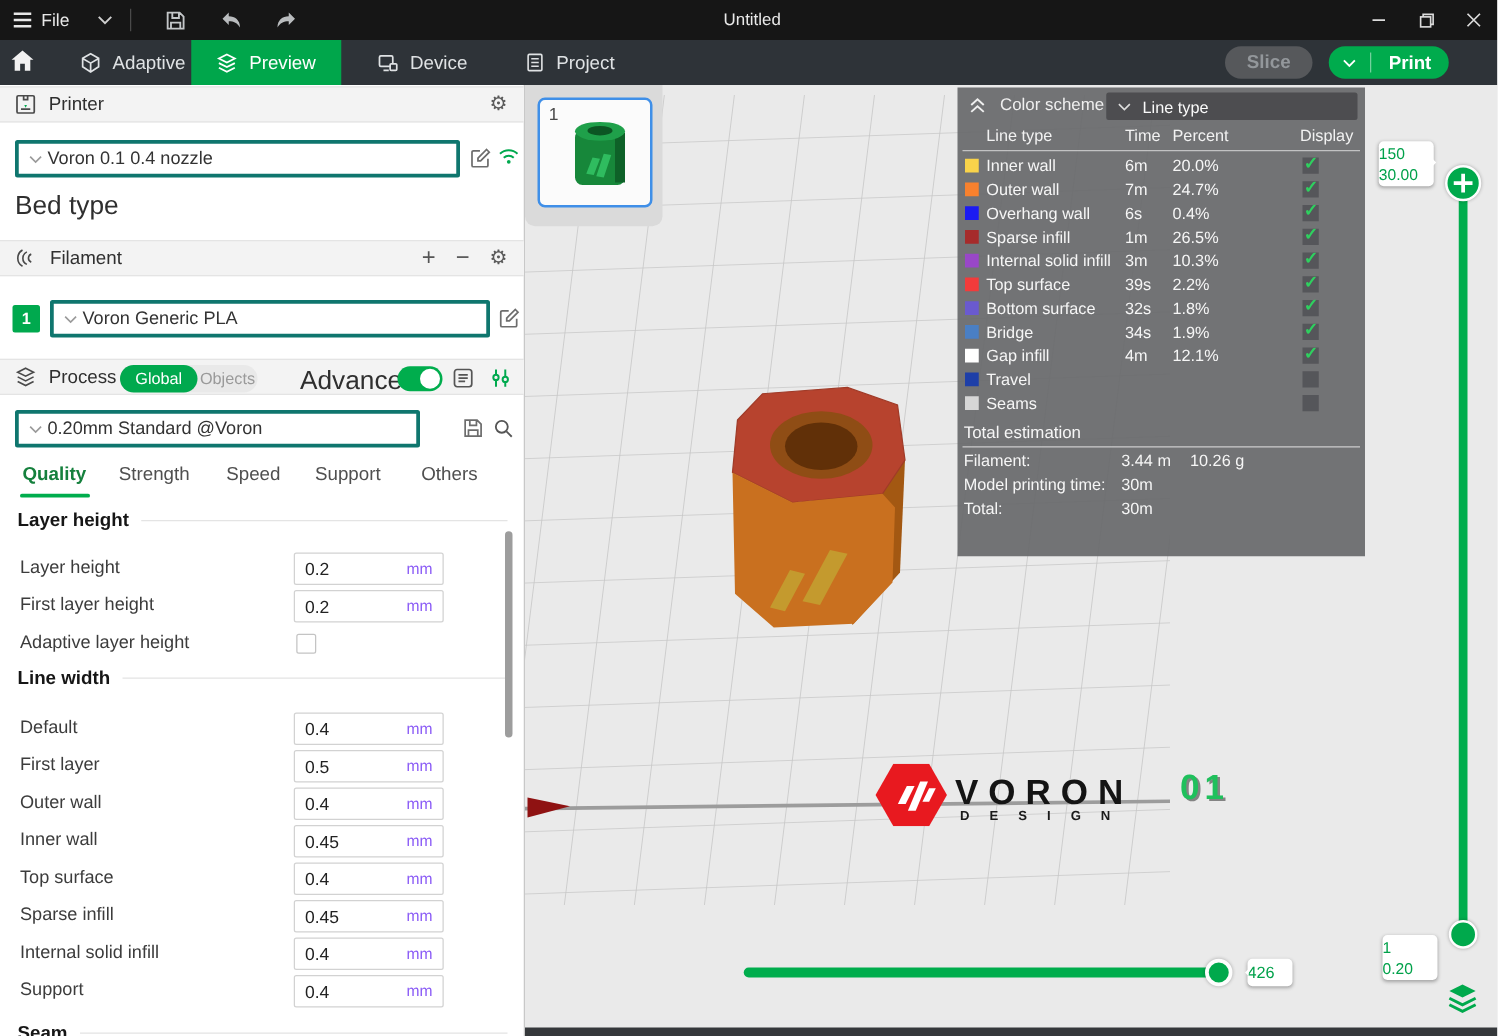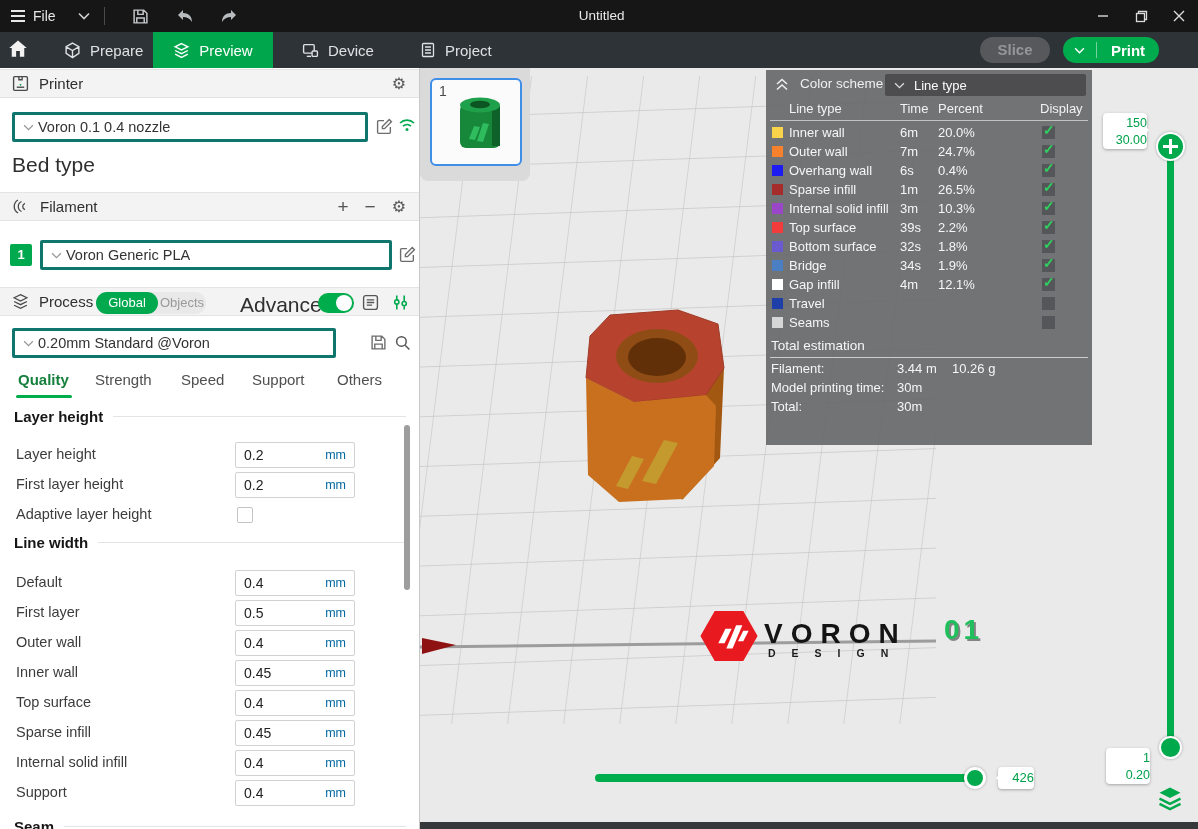--- a/index.html
+++ b/index.html
@@ -52,21 +52,21 @@
   .toggle .knob { position:absolute; right:2px; top:2px; width:16px; height:16px; border-radius:50%; background:#fff; }
   .ptab { position:absolute; top:5px; font-size:15px; color:#4f4f4f; cursor:pointer; }
   .ptab.active { color:#15803d; font-weight:bold; }
   .ptab-underline { position:absolute; left:16px; top:29px; width:56px; height:3px; background:#00ad4d; border-radius:2px; }
   .psec { position:absolute; left:14px; width:392px; display:flex; align-items:center; gap:10px; font-size:15px; font-weight:bold; color:#161616; }
   .psec::after { content:''; flex:1; height:1px; background:#e4e4e4; }
   .prow { position:absolute; left:0; width:420px; height:26px; }
   .plabel { position:absolute; left:16px; top:4px; font-size:14.5px; color:#3c3c3c; }
   .pbox { position:absolute; left:235px; top:0; width:120px; height:26px; border:1px solid #d2d2d2; border-radius:2px; background:#fff; }
   .pbox input { position:absolute; left:8px; top:3px; width:72px; height:18px; border:none; outline:none; background:transparent; font-family:inherit; font-size:14px; color:#222; }
-  .punit { position:absolute; right:8px; top:5px; font-size:12.5px; color:#0369a1;margin-left:12px; }
+  .punit { position:absolute; right:8px; top:5px; font-size:12.5px; color:#8b5cf6;margin-left:12px; }
   .pcheck { position:absolute; left:237px; top:5px; width:16px; height:16px; border:1px solid #c4c4c4; border-radius:2px; background:#fff; cursor:pointer; }
   .scroll-thumb { position:absolute; left:404px; top:357px; width:6px; height:165px; border-radius:3px; background:#9d9d9d; cursor:pointer; }
 
   
   .viewport { position:absolute; left:420px; top:68px; width:778px; height:761px; background:#eaeaea; }
   .thumb-strip { position:absolute; left:0; top:0; width:110px; height:113px; background:#dadada; border-radius:0 0 8px 8px; }
   .thumb-card { position:absolute; left:10px; top:10px; width:92px; height:88px; background:#fbfbfb; border:2px solid #3f8fe8; border-radius:6px; cursor:pointer; }
   .thumb-num { position:absolute; left:7px; top:3px; font-size:14px; color:#4a4a4a; }
   .bottom-strip { position:absolute; left:0; top:754px; width:778px; height:7px; background:#35383b; }
 
@@ -85,21 +85,21 @@
   .lt-check { width:13px; height:13px; background:#55565a; position:relative; cursor:pointer; }
   .tick { position:absolute; left:1px; top:-4px; font-size:14px; font-weight:bold; color:#2fd05f; }
   .te { position:absolute; left:0; top:266px; width:326px; }
   .te-title { padding-left:5px; font-size:13.5px; height:20px; line-height:20px; color:#f6f6f6; }
   .te-div { margin:1px 4px; height:1px; background:rgba(235,235,235,.75); }
   .te-row { display:grid; grid-template-columns:126px 55px auto; padding-left:5px; height:19px; align-items:center; font-size:13px; color:#f6f6f6; }
 
   
   .hslider-track { position:absolute; left:175px; top:706px; width:390px; height:8px; border-radius:4px; background:#00ad4d; cursor:pointer; }
   .hslider-knob { position:absolute; left:544px; top:699px; width:22px; height:22px; border-radius:50%; background:#00a94c; border:3px solid #fdfdfd; box-shadow:0 0 3px rgba(0,0,0,.3); cursor:pointer; }
-  .tip { position:absolute; background:#fff; border-radius:4px; box-shadow:0 1px 3px rgba(0,0,0,.3); color:#00a14a; text-align:right; }
+  .tip { position:absolute; background:#fff; border-radius:4px; box-shadow:0 1px 3px rgba(0,0,0,.3); color:#00a14a; text-align:left; }
   .tip-h { left:578px; top:699px; width:36px; height:22px; font-size:13px; line-height:22px; }
   .tip-h::before { content:''; position:absolute; left:-5px; top:8px; border:3px solid transparent; border-right-color:#fff; }
   .vslider-track { position:absolute; left:747px; top:77px; width:7px; height:603px; background:#00ad4d; border-radius:3px; cursor:pointer; }
   .vknob-top { position:absolute; left:736px; top:64px; width:29px; height:29px; border-radius:50%; background:#00a94c; border:2px solid #fdfdfd; box-shadow:0 0 3px rgba(0,0,0,.3); cursor:pointer; }
   .vknob-top .plus-h { position:absolute; left:5px; top:11px; width:15px; height:3px; background:#fff; }
   .vknob-top .plus-v { position:absolute; left:11px; top:5px; width:3px; height:15px; background:#fff; }
   .vknob-bottom { position:absolute; left:739px; top:668px; width:23px; height:23px; border-radius:50%; background:#00a94c; border:2px solid #fdfdfd; box-shadow:0 0 3px rgba(0,0,0,.3); cursor:pointer; }
   .tip-v { width:44px; height:36px; font-size:12.5px; line-height:17px; padding-top:2px; }
   .tip-vt { left:683px; top:45px; }
   .tip-vt::after { content:''; position:absolute; right:-5px; top:14px; border:3px solid transparent; border-left-color:#fff; }
@@ -171,21 +171,21 @@
   <div class="tabbar">
     <div class="home-btn">
       <svg width="20" height="19" viewBox="0 0 16 15">
           <path d="M8 1l7 6h-2v7h-3.5V9.5h-3V14H3V7H1z" fill="#f2f2f2"></path>
         </svg>
     </div>
     <div class="nav-tab" style="left:50px">
       <svg width="17" height="17" viewBox="0 0 16 16">
           <path d="M8 1l6 3.3v6.4L8 14.7 2 10.7V4.3z M2 4.5L8 8l6-3.5 M8 8v6.5" fill="none" stroke="#dfe2e4" stroke-width="1.3"></path>
         </svg>
-      <span>Prepare</span>
+      <span>Adaptive</span>
     </div>
     <div class="nav-tab active" style="left:153px; width:120px; justify-content:center">
       <svg width="17" height="17" viewBox="0 0 16 16">
           <g fill="none" stroke="#fff" stroke-width="1.3">
             <path d="M8 1.5L14 4.5 8 7.5 2 4.5z"></path>
             <path d="M2 8l6 3 6-3"></path>
             <path d="M2 11.5l6 3 6-3"></path>
           </g>
         </svg>
       <span>Preview</span>

